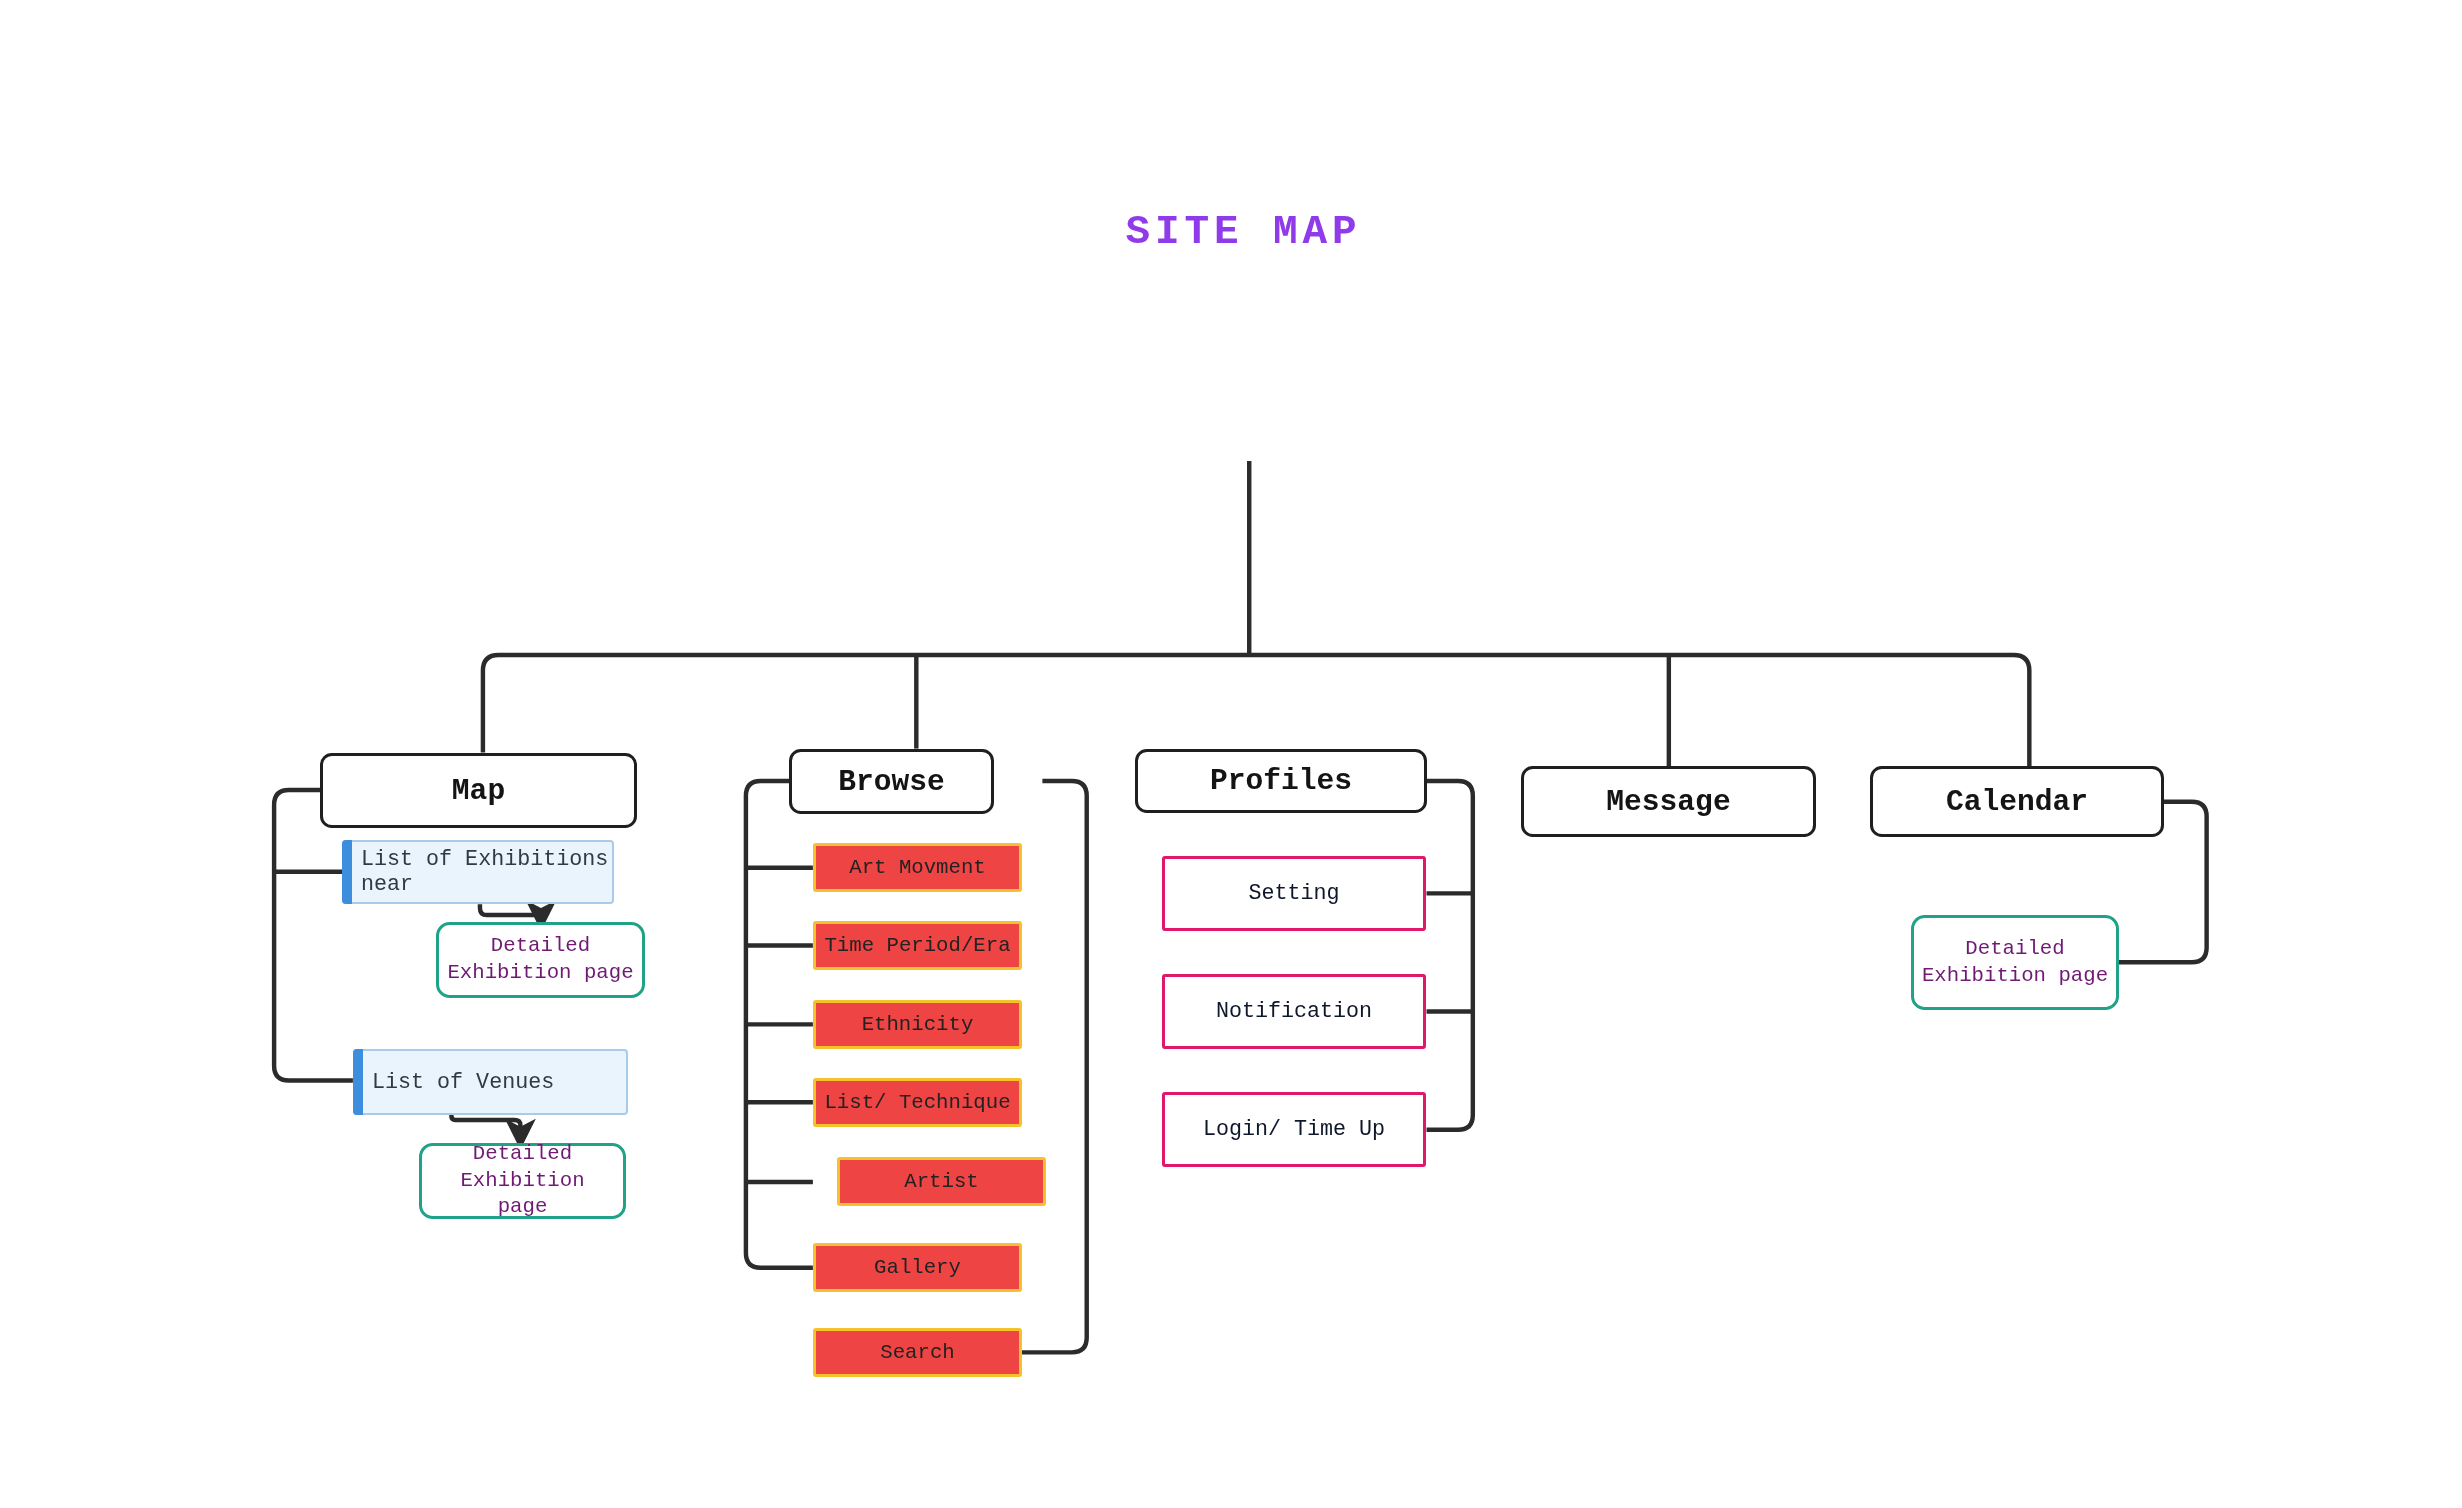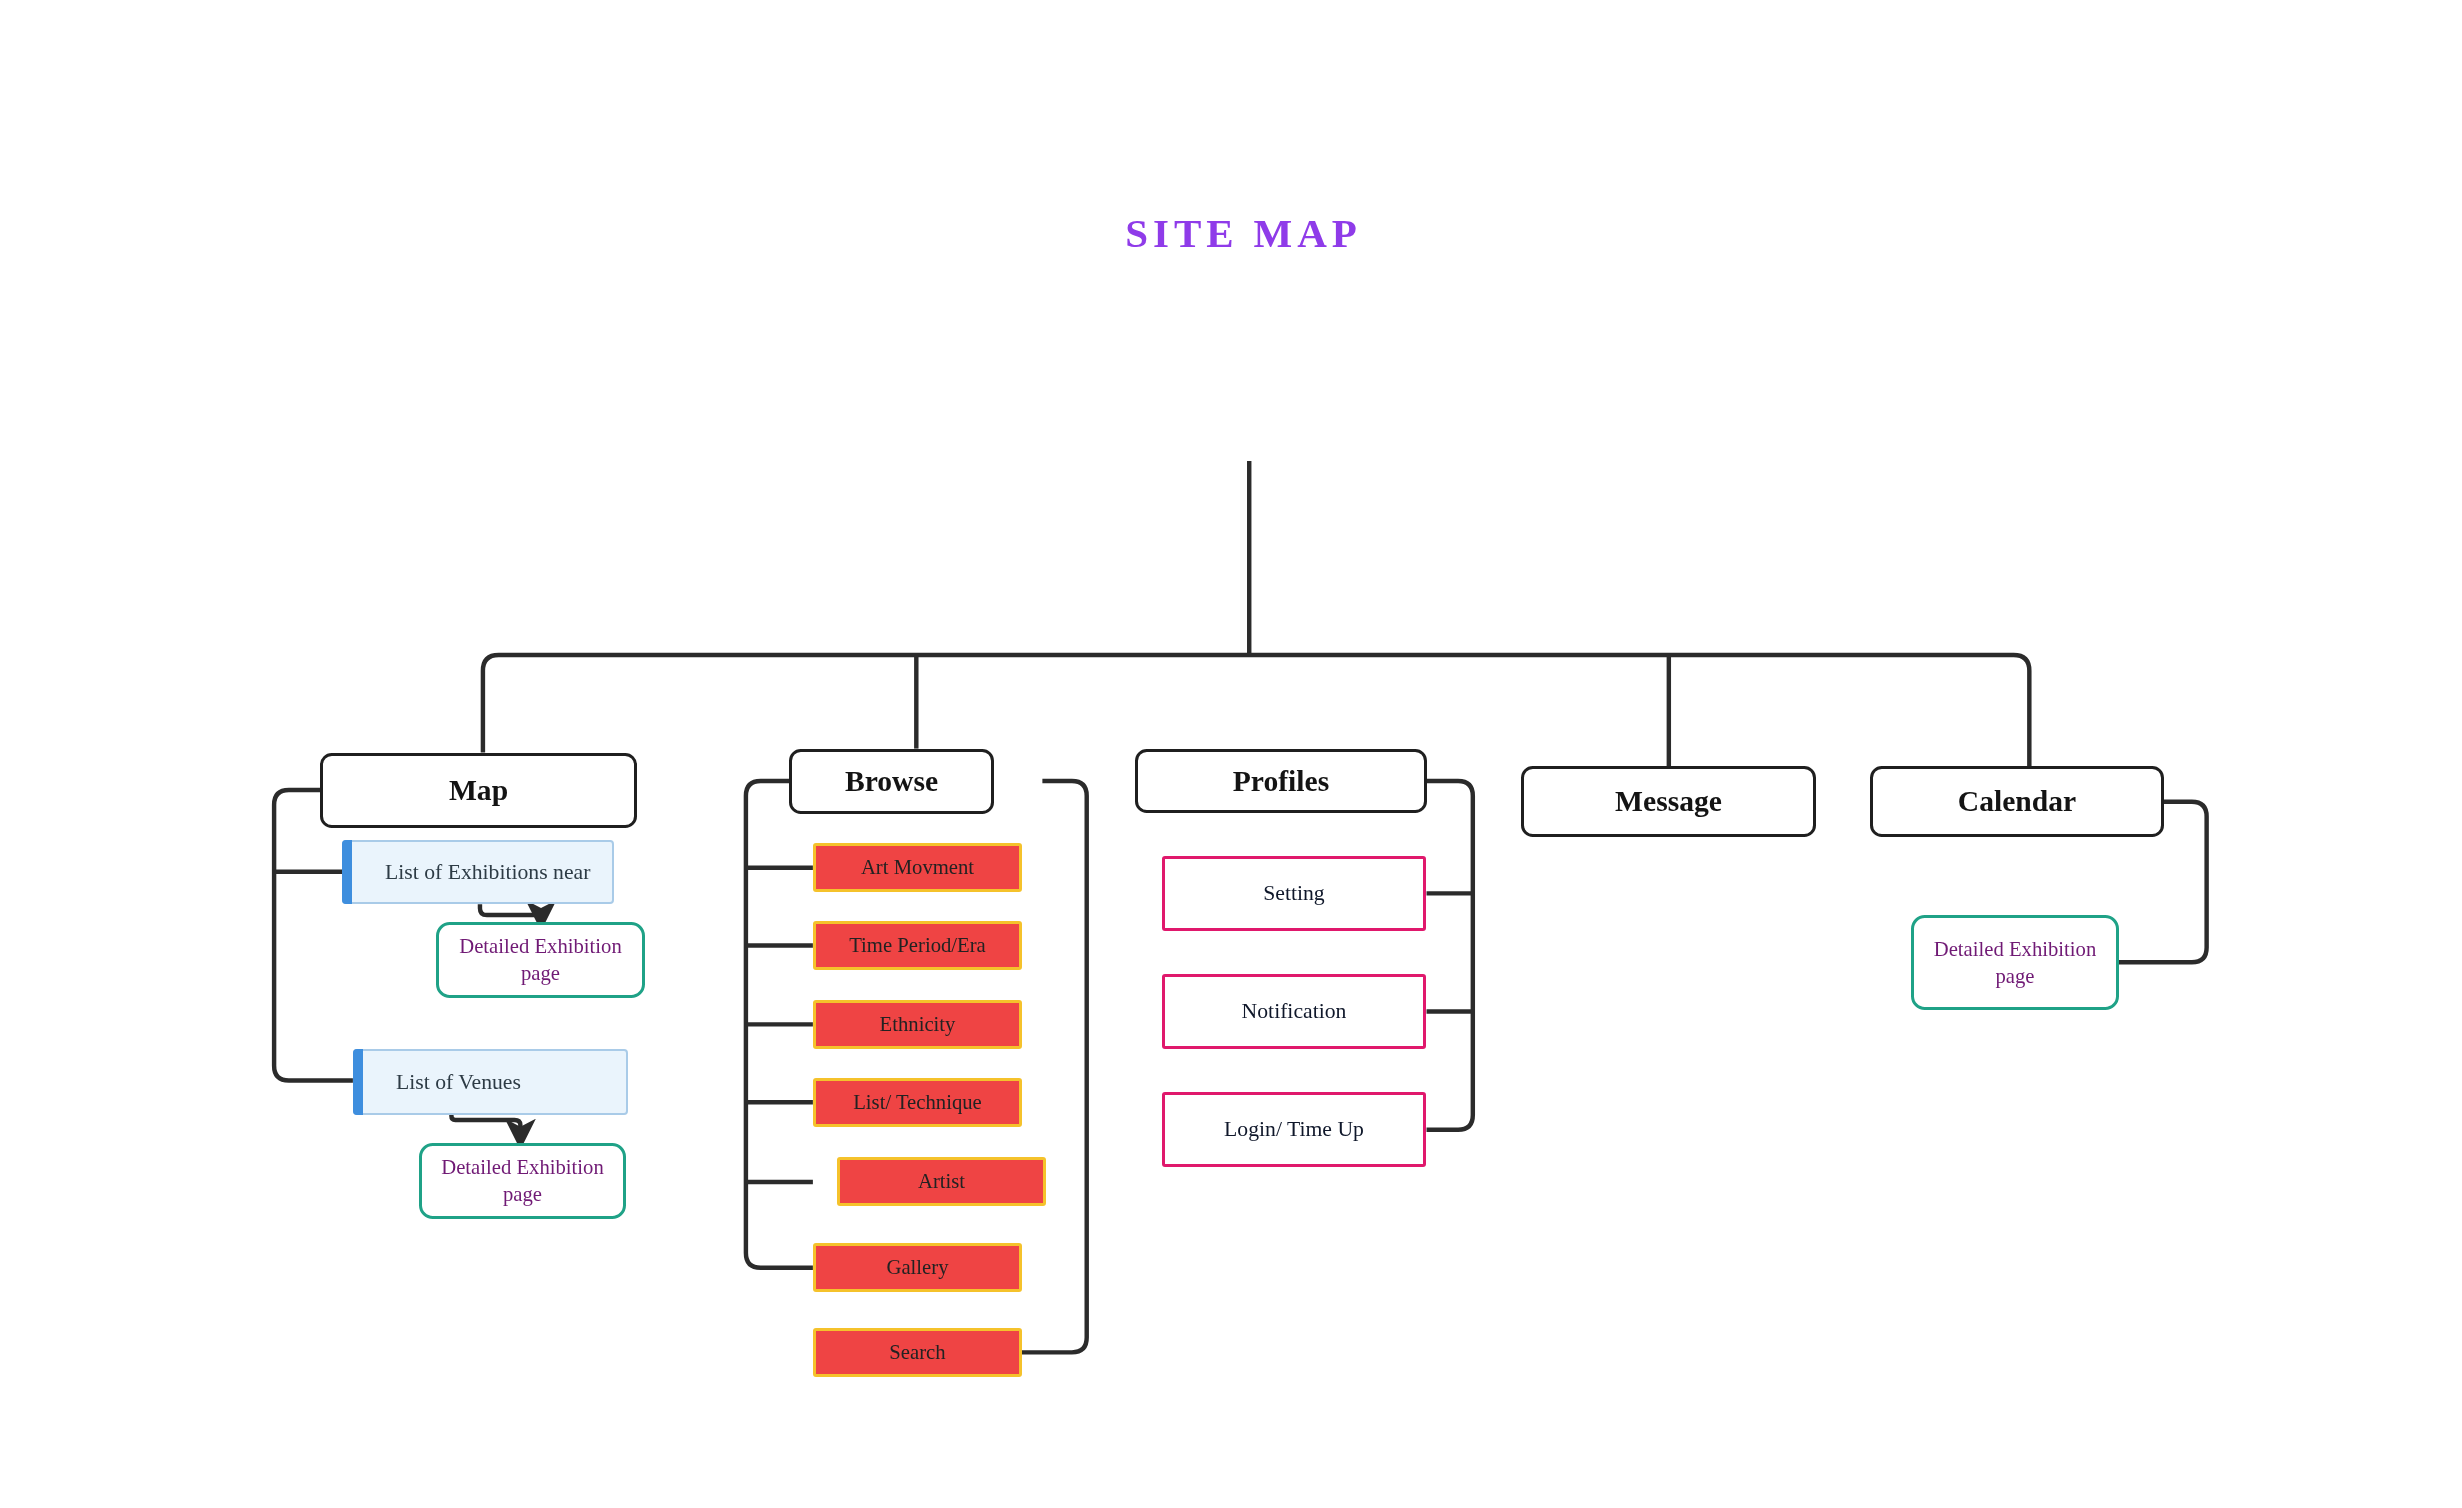--- a/index.html
+++ b/index.html
@@ -2,32 +2,32 @@
 <html style="--title: #8F3BE9; --line: #2b2b2b; --node-border: #1f1f1f; --blue-accent: #3E8EDE; --blue-fill: #EAF4FC; --blue-border: #A9CBE8; --yellow: #F5C22B; --pink: #E0186C; --teal: #1FA287;"><head>
 <meta charset="utf-8">
 <style>
   :root{
     --title:#8F3BE9; --line:#2b2b2b; --node-border:#1f1f1f;
     --blue-accent:#3E8EDE; --blue-fill:#EAF4FC; --blue-border:#A9CBE8;
     --yellow:#F5C22B; --pink:#E0186C; --teal:#1FA287;
   }
   html,body{margin:0;padding:0;background:#ffffff;}
   #canvas{position:relative;width:2463px;height:1508px;background:#ffffff;overflow:hidden;
-          font-family:Liberation Serif, serif;color:#1e1e1e;}
+          font-family:Liberation Mono, monospace;color:#1e1e1e;}
   #wires{position:absolute;left:0;top:0;width:2463px;height:1508px;}
   .wire{stroke:var(--line);stroke-width:4.5;fill:none;}
   .arrowhead{fill:var(--line);}
   .page-title{position:absolute;left:997px;top:209px;width:493px;text-align:center;
     font-size:41px;font-weight:600;letter-spacing:4.9px;color:var(--title);}
   .hdr{position:absolute;background:#ffffff;border:3.4px solid var(--node-border);
     border-radius:11.8px;display:flex;align-items:center;justify-content:center;
     font-weight:bold;font-size:29.6px;color:#141414;box-sizing:border-box;}
   .blue-item{position:absolute;background:var(--blue-fill);border:2px solid var(--blue-border);
     border-radius:3.9px;display:flex;align-items:center;font-size:21.7px;color:#2d3b45;
-    box-sizing:border-box;padding-left:41px;}
+    box-sizing:border-box;padding-left:17px;}
   .blue-item .accent{position:absolute;left:-2px;top:-2px;bottom:-2px;width:9.9px;
     background:var(--blue-accent);border-radius:3.9px 0 0 3.9px;}
   .yellow-item{position:absolute;background:#ef4444;border:3.9px solid var(--yellow);
     border-radius:3px;display:flex;align-items:center;justify-content:center;
     font-size:20.7px;color:#222;box-sizing:border-box;}
   .pink-item{position:absolute;background:#ffffff;border:3.9px solid var(--pink);
     border-radius:3px;display:flex;align-items:center;justify-content:center;
     font-size:21.7px;color:#0f172a;box-sizing:border-box;}
   .teal-item{position:absolute;background:#ffffff;border:3.4px solid var(--teal);
     border-radius:13.8px;display:flex;align-items:center;justify-content:center;text-align:center;

